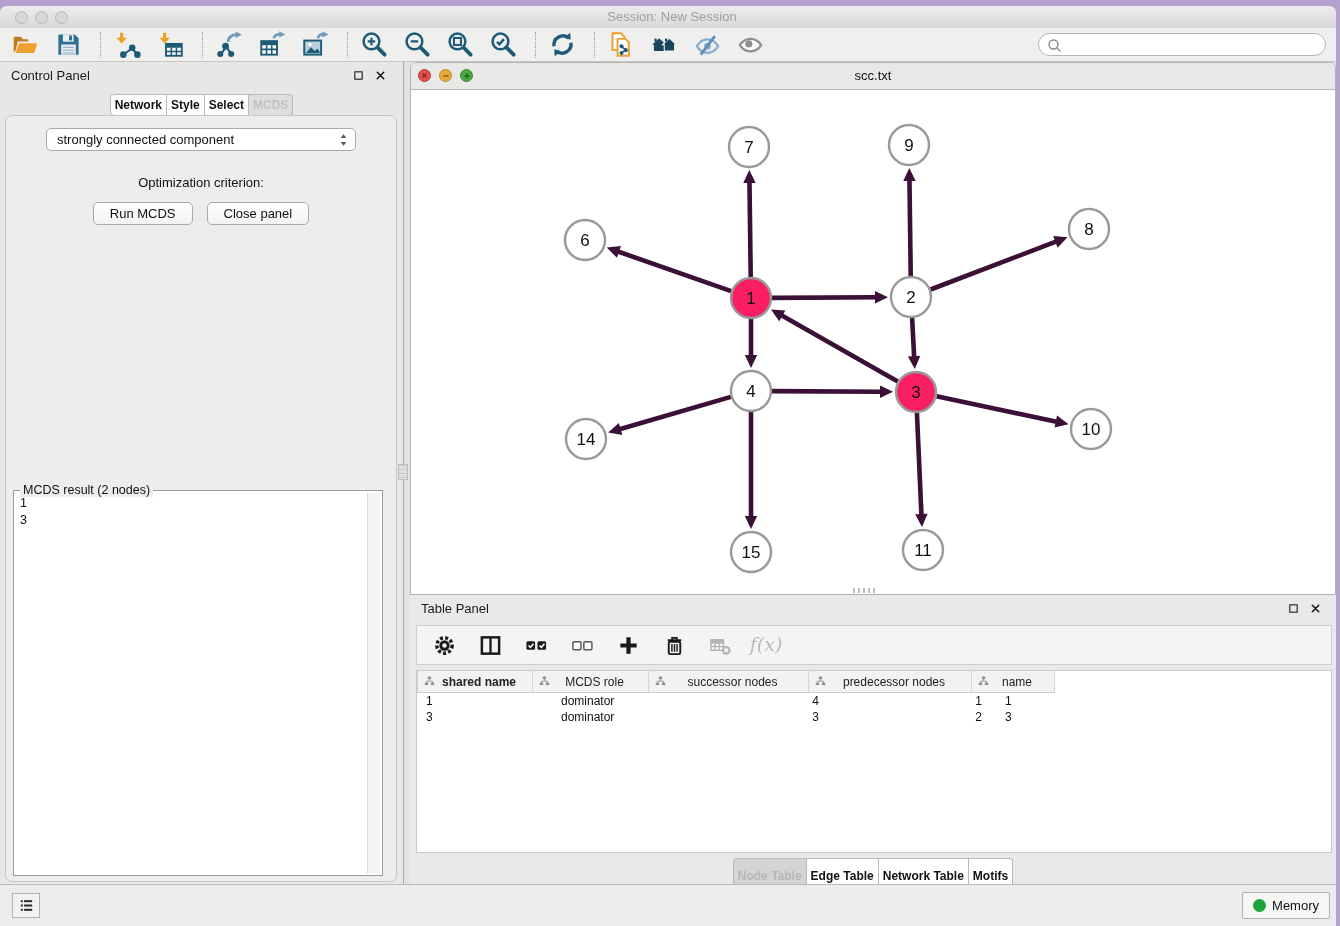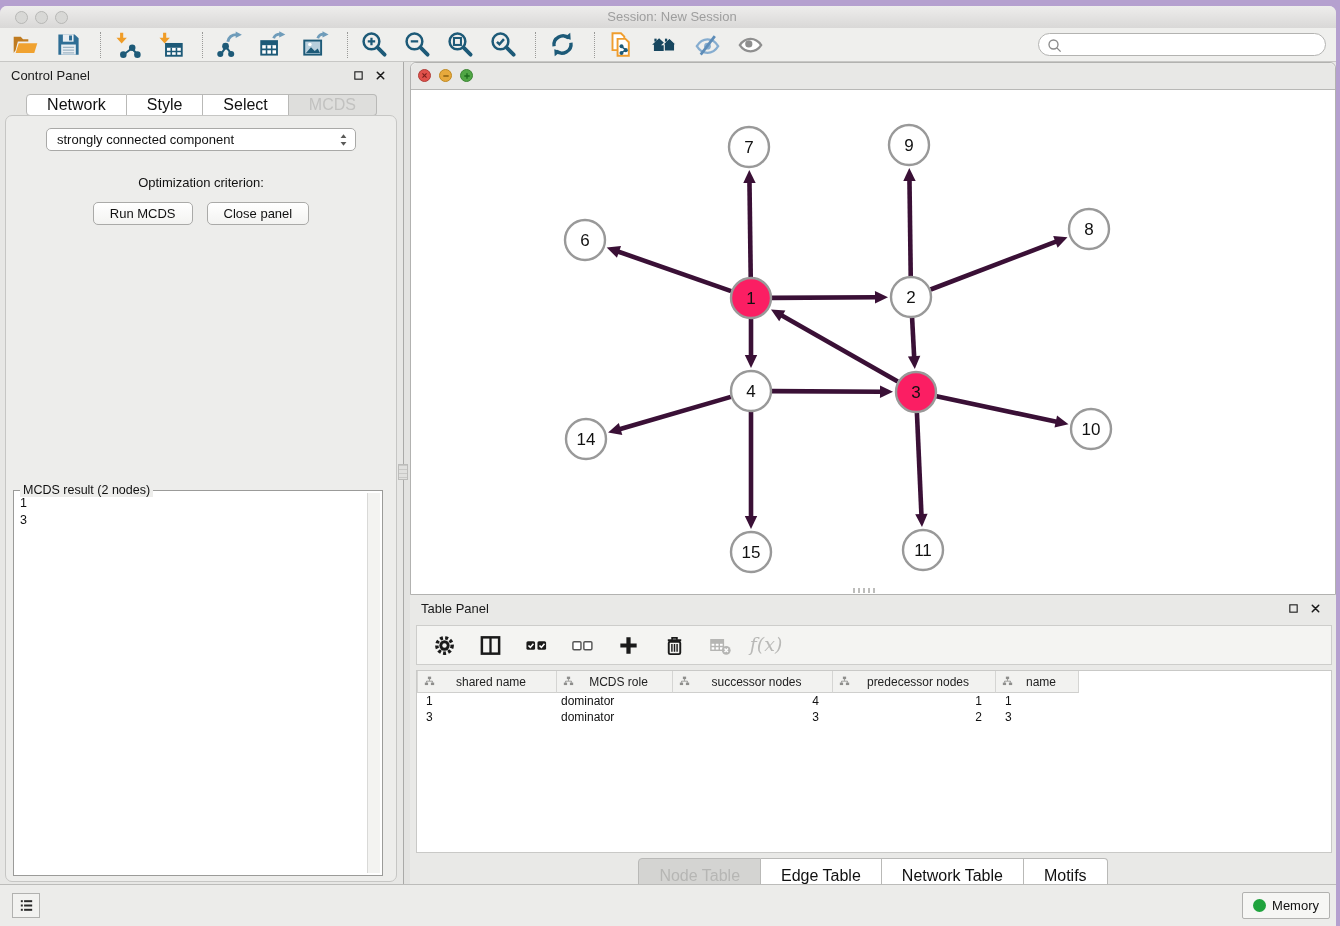--- a/index.html
+++ b/index.html
@@ -20,21 +20,21 @@
   .search input{position:absolute;left:26px;top:1px;right:6px;bottom:1px;border:none;outline:none;background:transparent;font-size:13px;font-family:"Liberation Sans",sans-serif;width:calc(100% - 34px);}
 
   
   .phead{position:absolute;left:0;top:0;right:0;height:26px;}
   .phead .ptitle{position:absolute;left:11px;top:6px;font-size:13px;color:#1a1a1a;}
   .pbtn{position:absolute;top:7px;width:13px;height:13px;display:flex;align-items:center;justify-content:center;}
 
   
   #control-panel{position:absolute;left:0;top:56px;width:403px;bottom:41px;background:#e7e7e5;}
   #cp-tabs{position:absolute;left:0;right:0;top:32px;height:22px;display:flex;justify-content:center;}
-  .tab{background:#fff;border:1px solid #b9b9b7;border-left:none;padding:0 20px;font-size:16px;height:22px;box-sizing:border-box;display:flex;align-items:center;color:#111;}
+  .tab{background:#fff;border:1px solid #b9b9b7;border-left:none;padding:0 4px;font-size:12px;height:22px;box-sizing:border-box;display:flex;align-items:center;color:#111;font-weight:bold;}
   .tab:first-child{border-left:1px solid #b9b9b7;border-radius:4px 0 0 4px;}
   .tab:last-child{border-radius:0 4px 4px 0;}
   .tab.active{background:#deded c;background:#dededc;color:#c2c2c0;}
   #cp-content{position:absolute;left:5px;right:6px;top:53px;bottom:3px;background:#ededeb;border:1px solid #c6c6c4;border-radius:7px;}
   #opt-label{margin-top:24px;text-align:center;font-size:13px;color:#111;}
   #criterion{margin:12px auto 0;width:310px;height:23px;background:#fff;border:1px solid #a9a9a7;border-radius:5px;box-sizing:border-box;position:relative;font-size:13px;line-height:21px;padding-left:10px;color:#111;}
   #criterion .stepper{position:absolute;right:5px;top:2px;}
   .btnrow{margin-top:12px;display:flex;justify-content:center;gap:14px;}
   .btn{background:linear-gradient(#ffffff,#f3f3f1);border:1px solid #aaaaa8;border-radius:5px;font-size:13px;font-family:"Liberation Sans",sans-serif;padding:3px 16px;height:23px;box-sizing:border-box;color:#111;}
   #mcds-fieldset{position:absolute;left:7px;right:13px;top:374px;bottom:5px;border:1px solid #9b9b99;background:#fff;}
@@ -296,20 +296,21 @@
         <span class="dot" style="left:28px;background:#e7a93c;border:1px solid #c08a22">
             <svg width="8" height="8" viewBox="0 0 24 24">
               <path d="M4 12h16" stroke="#8a6011" stroke-width="4"></path>
             </svg>
           </span>
         <span class="dot" style="left:49px;background:#50a645;border:1px solid #3c8534">
             <svg width="8" height="8" viewBox="0 0 24 24">
               <path d="M12 4v16M4 12h16" stroke="#1d6b1d" stroke-width="4"></path>
             </svg>
           </span>
+        <div class="title">scc.txt</div>
       </div>
       <div id="net-canvas">
         <svg id="graph-svg" width="924" height="505" viewBox="0 0 924 505">
             <line x1="339.7218786991013" y1="188.00184178214704" x2="338.45029163002647" y2="91.99701806700004" stroke="#3a1036" stroke-width="4.6"></line>
             <polygon points="338.3046090438414,80.99798281002944 344.67623560871624,93.91473065605405 332.27732313722214,94.078954662299" fill="#3a1036"></polygon>
             <line x1="320.1752536154717" y1="202.07328138371903" x2="206.0972084320934" y2="162.2146872835025" stroke="#3a1036" stroke-width="4.6"></line>
             <polygon points="195.71281746876906,158.5864061035458 210.03031072685522,157.02135440962093 205.94024830581313,168.7273951319138" fill="#3a1036"></polygon>
             <line x1="360.9995898557659" y1="208.86875256340147" x2="466.00066404304573" y2="208.21249584973097" stroke="#3a1036" stroke-width="4.6"></line>
             <polygon points="477.00044920558975,208.14374719246507 464.0394523475876,214.42487451539503 463.9619538612151,202.02511669579994" fill="#3a1036"></polygon>
             <line x1="340" y1="230" x2="340" y2="268" stroke="#3a1036" stroke-width="4.6"></line>
@@ -448,21 +449,21 @@
               <circle cx="18" cy="17" r="4.6" fill="#b5b5b3"></circle>
               <path d="M16.2 15.2l3.6 3.6M19.8 15.2l-3.6 3.6" stroke="#fff" stroke-width="1.5"></path>
             </svg>
           </span>
           <span class="tbtn">
             <span class="fx">f(x)</span>
           </span>
         </div>
       <div id="tbl-body">
         <div id="tbl-header">
-            <div class="th" style="width: 140px; border-left: 1px solid rgb(213, 213, 211);">
+            <div class="th" style="width: 116px; border-left: 1px solid rgb(213, 213, 211); font-weight: bold;">
               <svg width="13" height="13" viewBox="0 0 24 24">
                 <path d="M12 7.5v3.2M6.5 14v-2.6h11V14" fill="none" stroke="#8e8e8c" stroke-width="1.6"></path>
                 <rect x="9" y="3" width="6" height="4.6" fill="#8e8e8c"></rect>
                 <rect x="3.4" y="14" width="6" height="4.6" fill="#8e8e8c"></rect>
                 <rect x="14.6" y="14" width="6" height="4.6" fill="#8e8e8c"></rect>
               </svg>
               <span>shared name</span>
             </div>
             <div class="th" style="width: 116px;">
               <svg width="13" height="13" viewBox="0 0 24 24">

